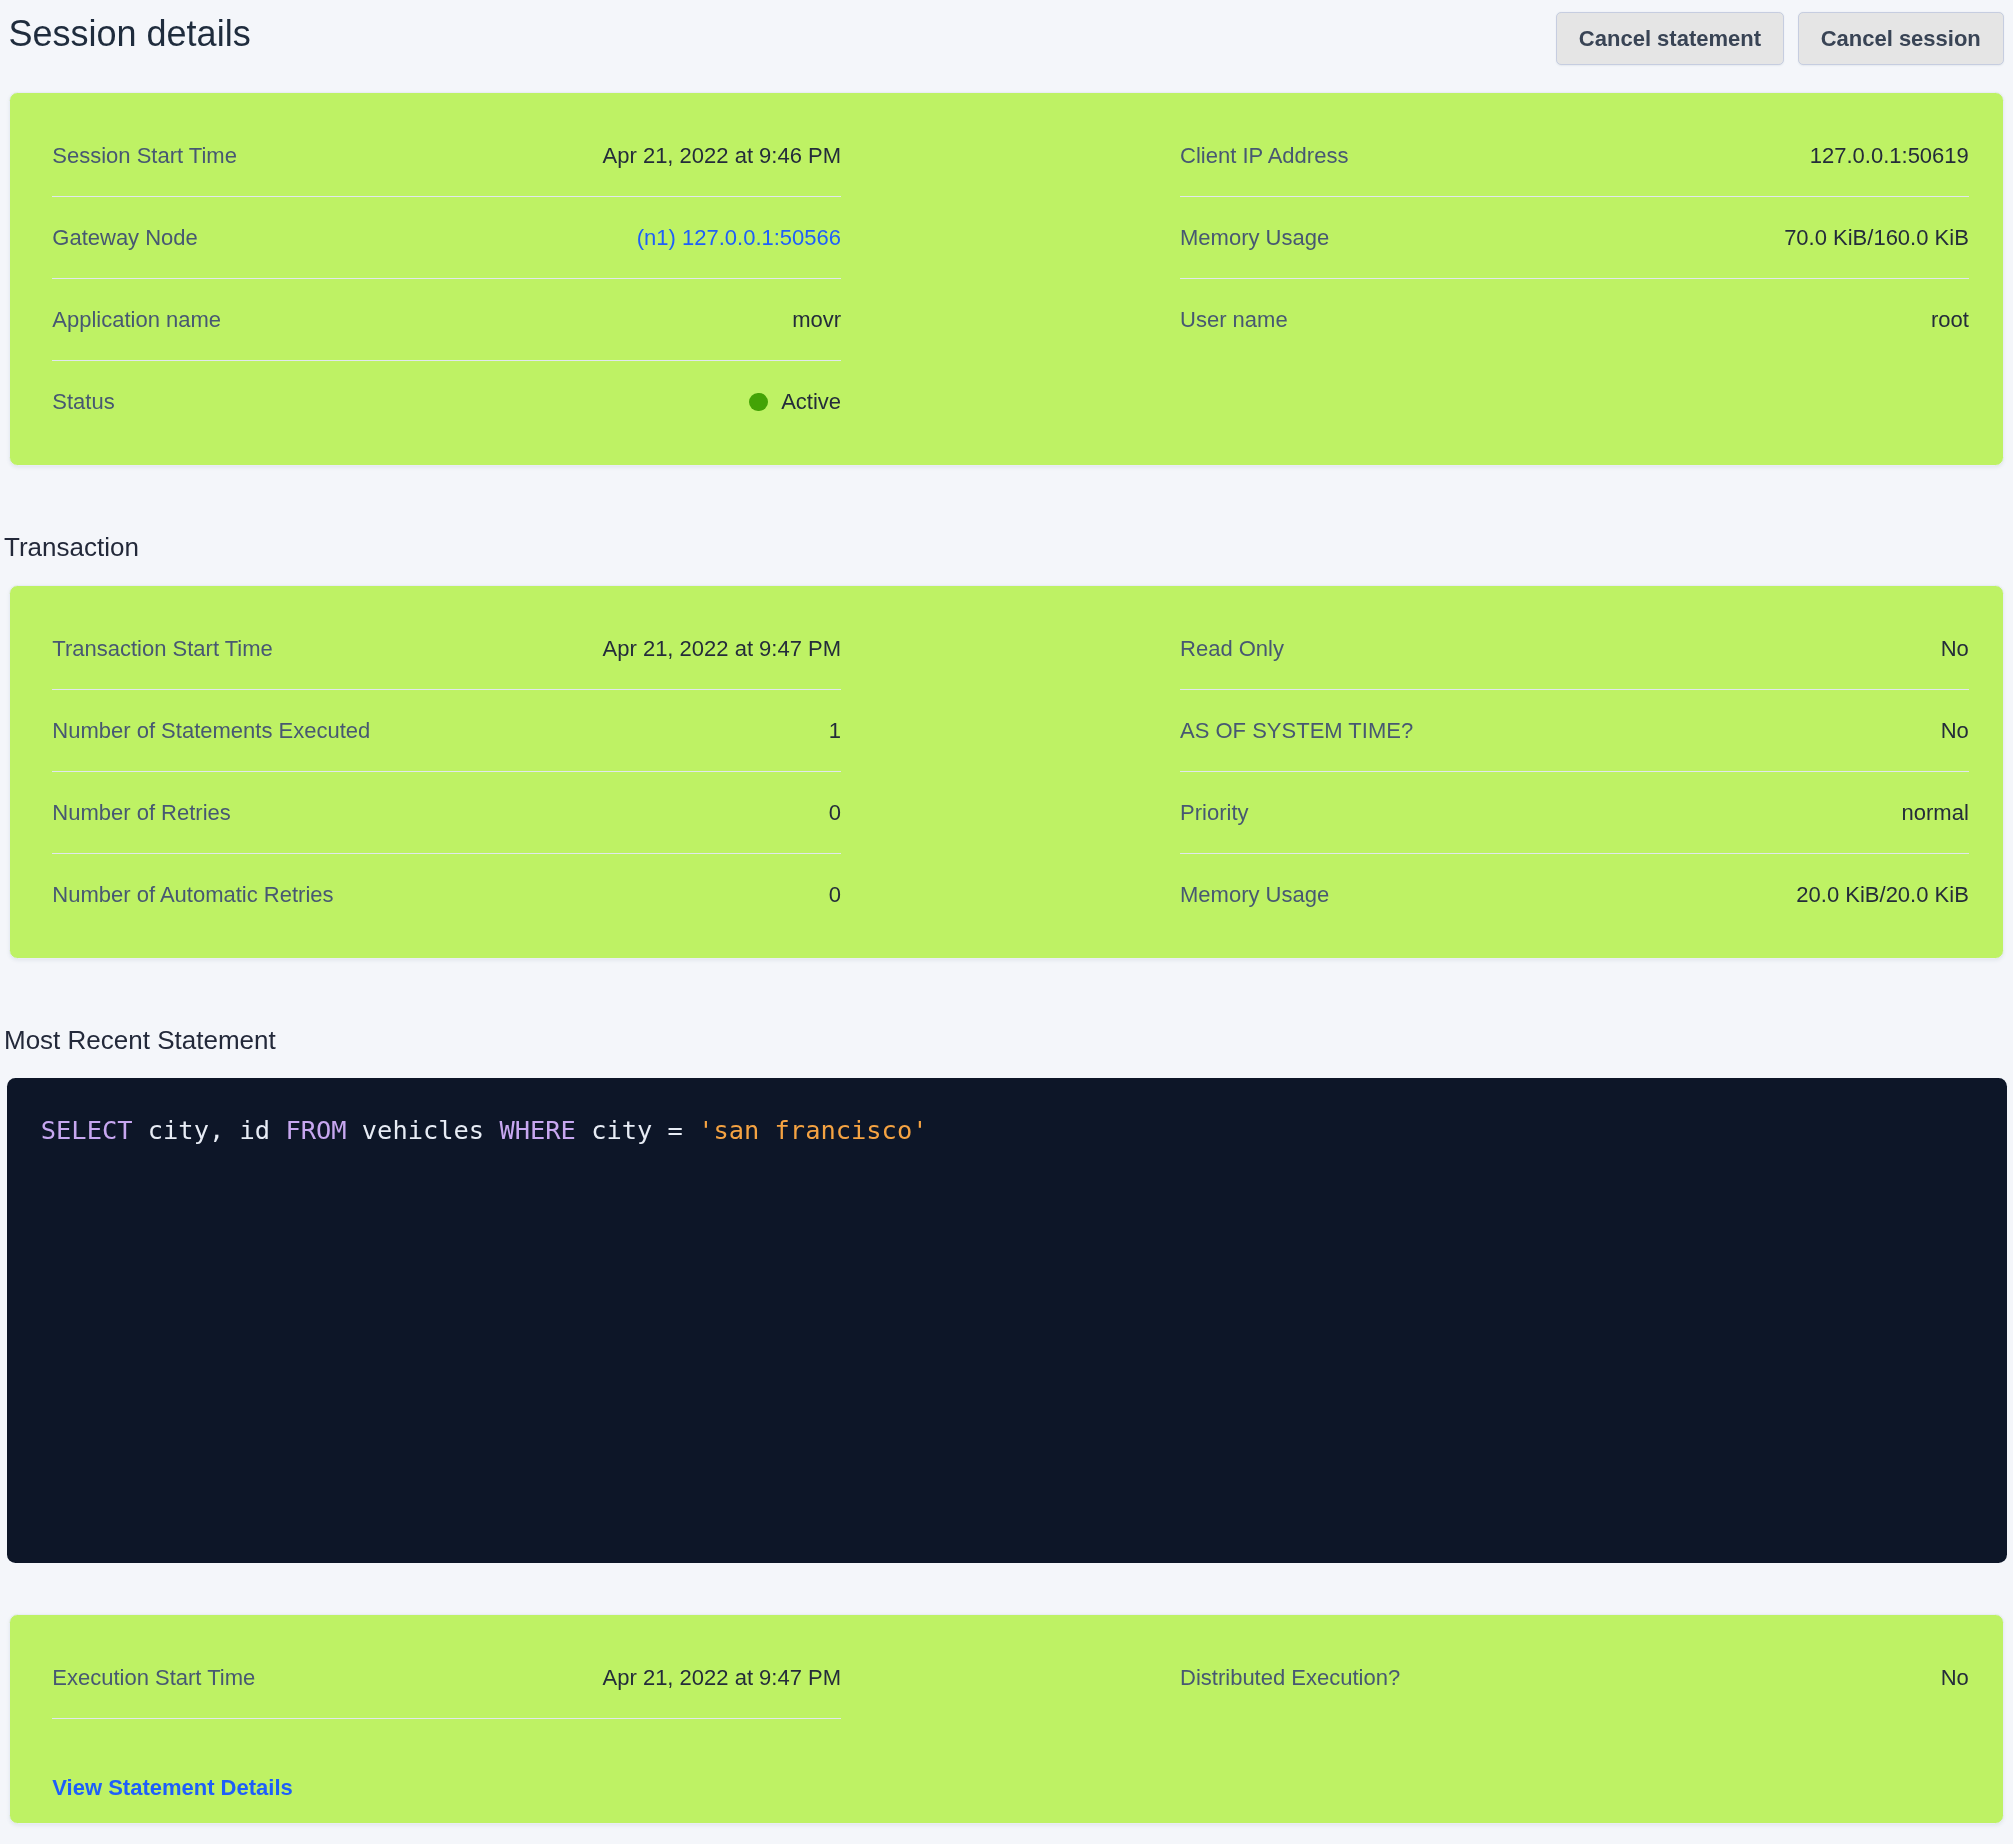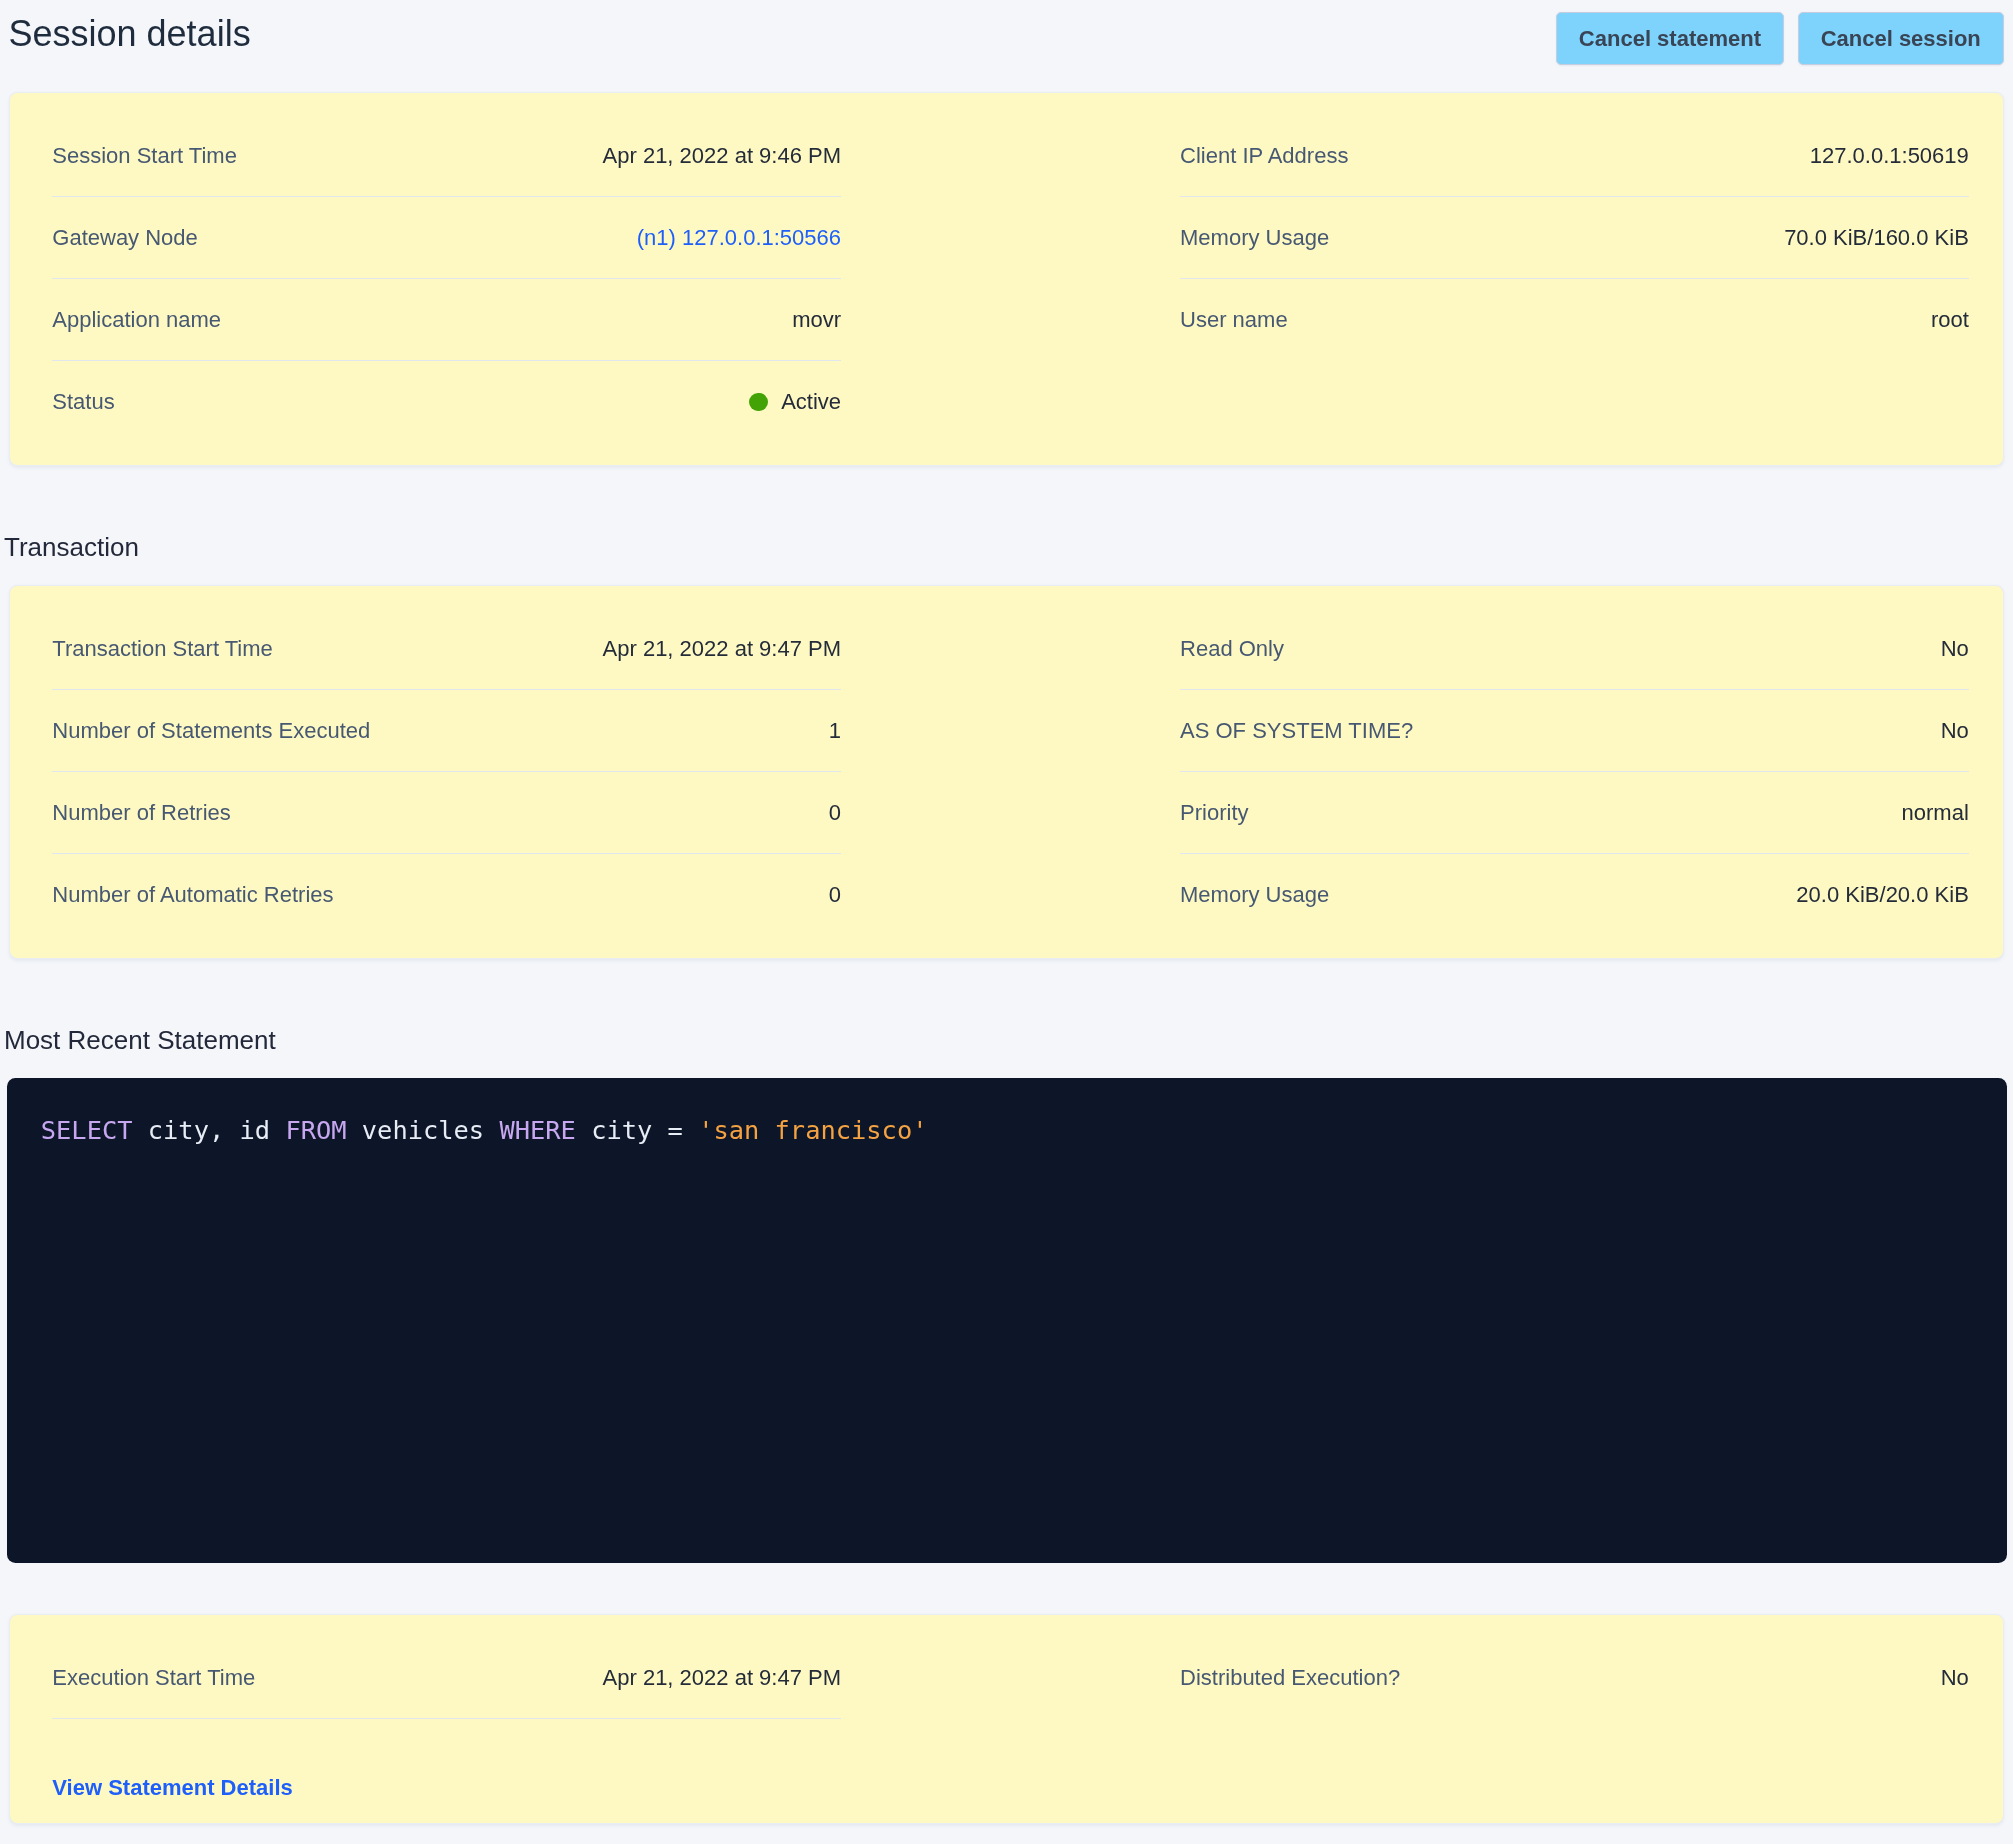--- a/index.html
+++ b/index.html
@@ -22,35 +22,35 @@
   .page-title {
     font-size: 36px;
     font-weight: 500;
     color: #1f2c3d;
     line-height: 1.2;
   }
   .header-buttons { display: flex; gap: 13.6px; }
   .btn {
     height: 53px;
     padding: 0 22px;
-    background: #7dd3fc;
+    background: #e5e5e5;
     border: 0.8px solid #c6cde0;
     border-radius: 5.1px;
     font-family: "Liberation Sans", sans-serif;
     font-size: 22px;
     font-weight: 700;
     color: #394455;
     cursor: pointer;
     box-shadow: 0 0.8px 1.7px rgba(67,90,111,0.08);
   }
 
   
   .card {
     margin: 0 10.2px 0 9.3px;
-    background: #fef9c3;
+    background: #bef264;
     border: 0.8px solid #e9edf4;
     border-radius: 8.5px;
     box-shadow: 0 1.7px 3.4px rgba(67,90,111,0.08);
   }
   .card-grid {
     display: grid;
     grid-template-columns: 1fr 1fr;
     column-gap: 339px;
     padding: 22px 34px 22px 42px;
   }

